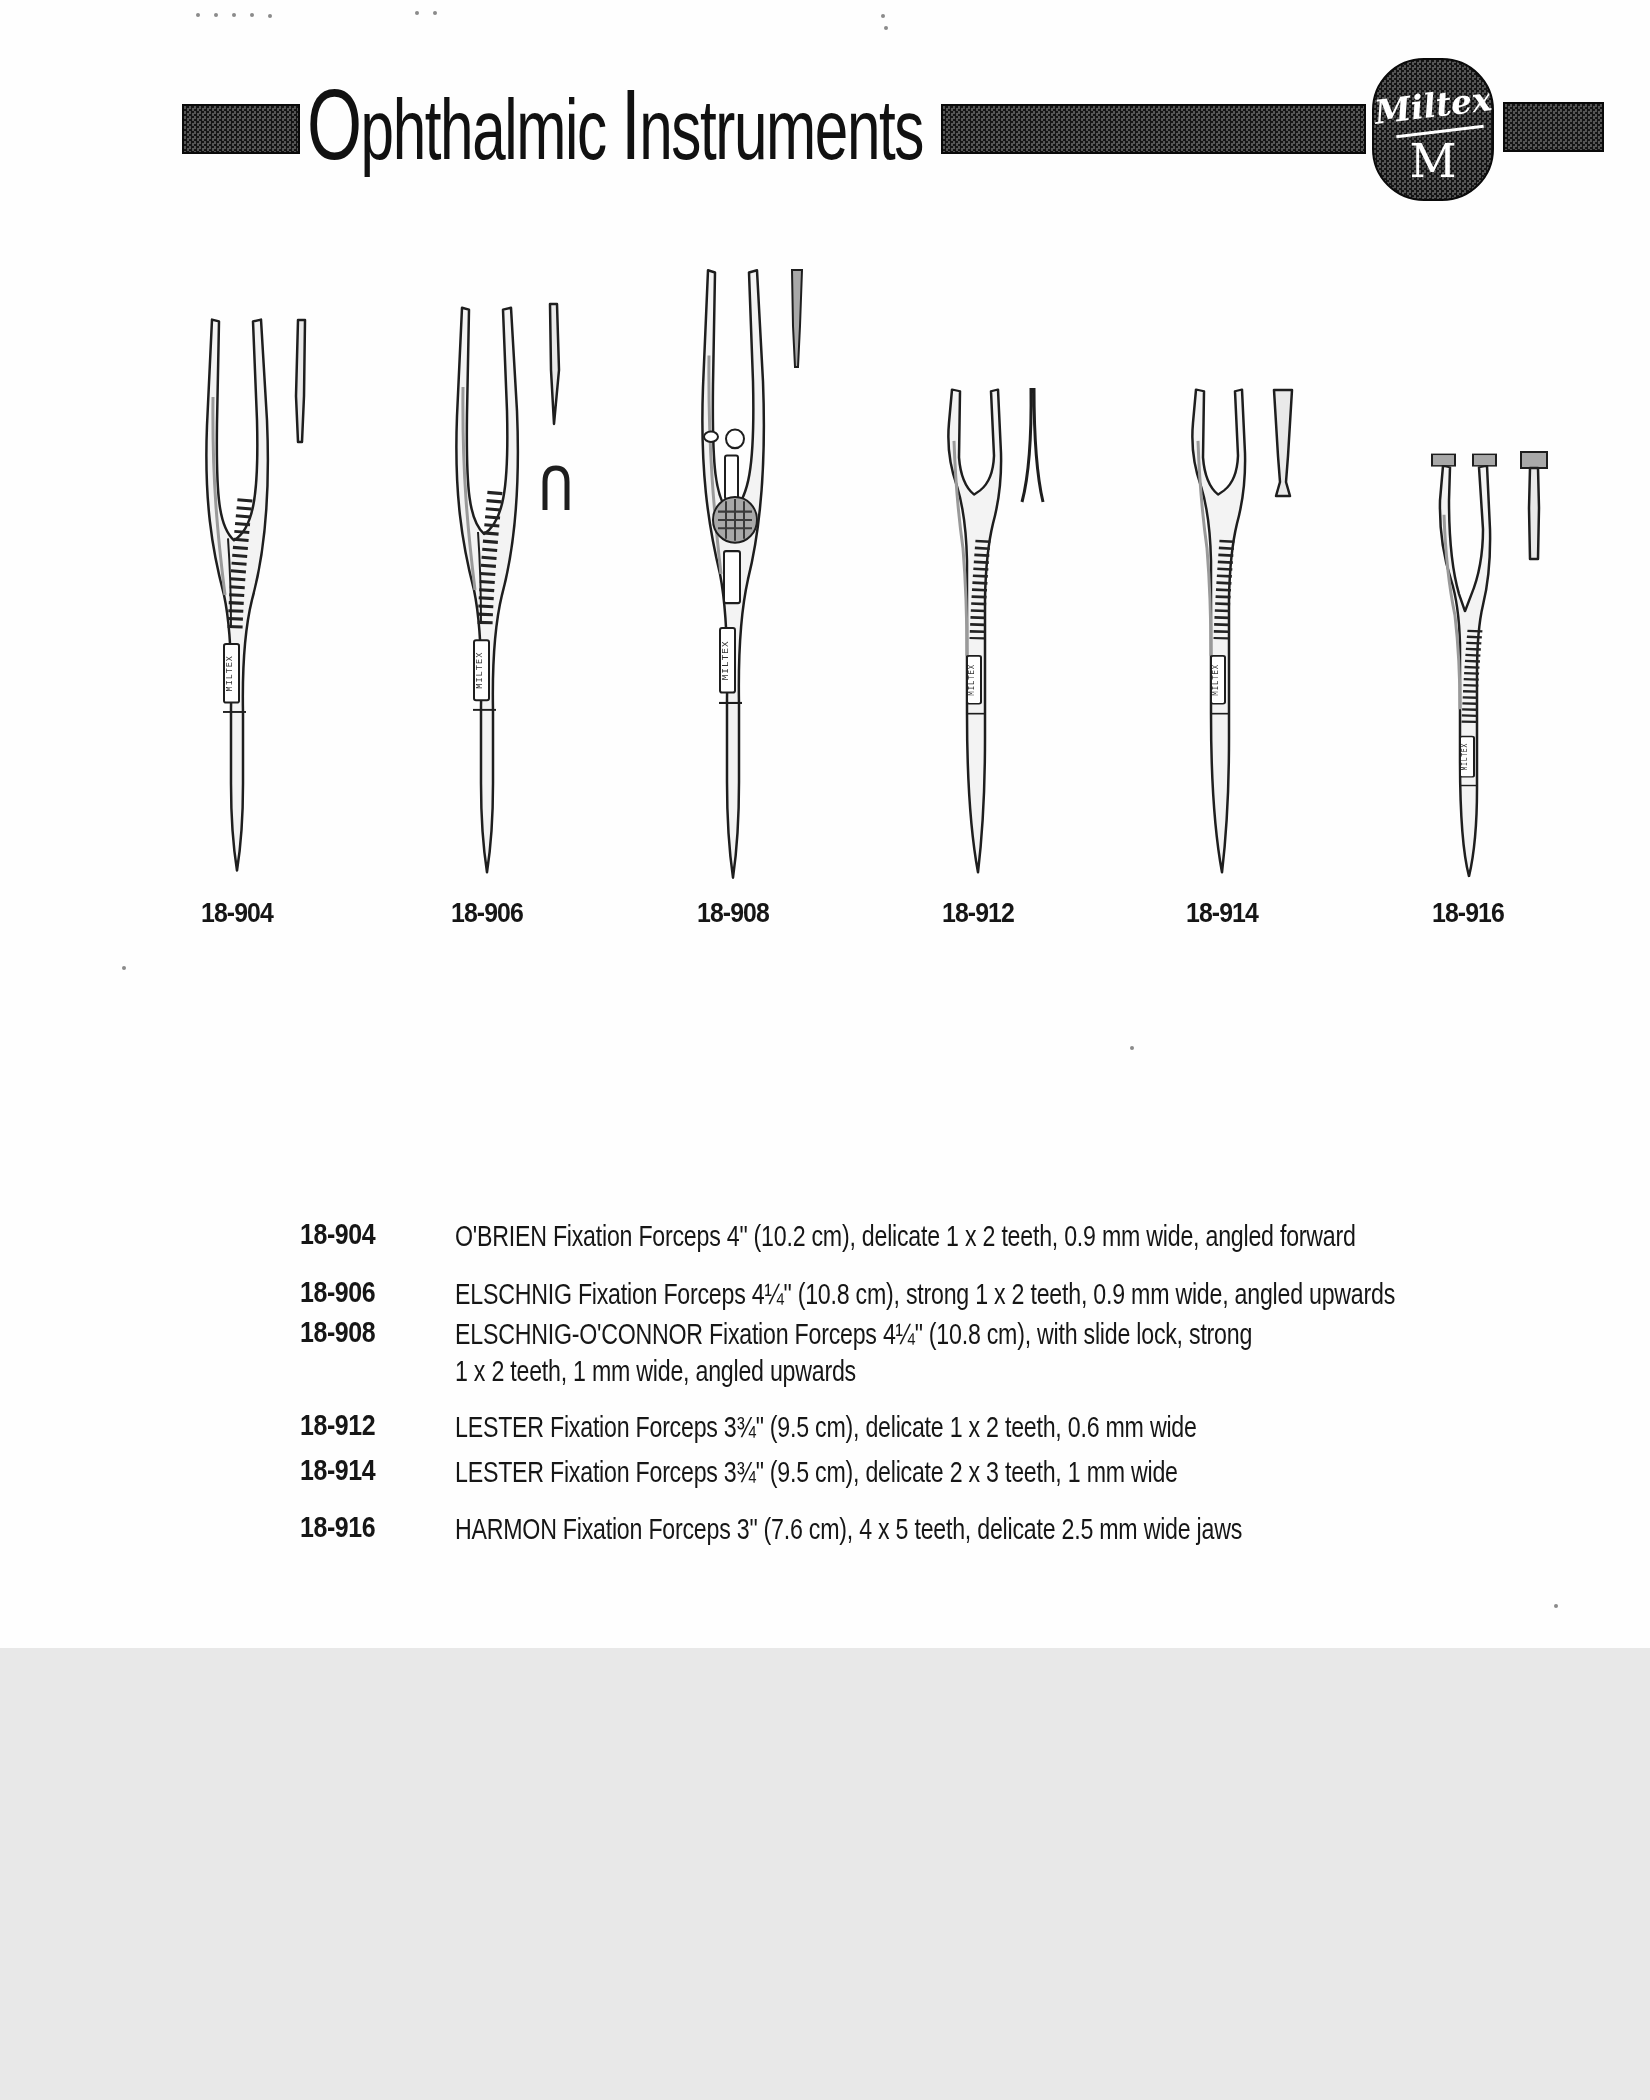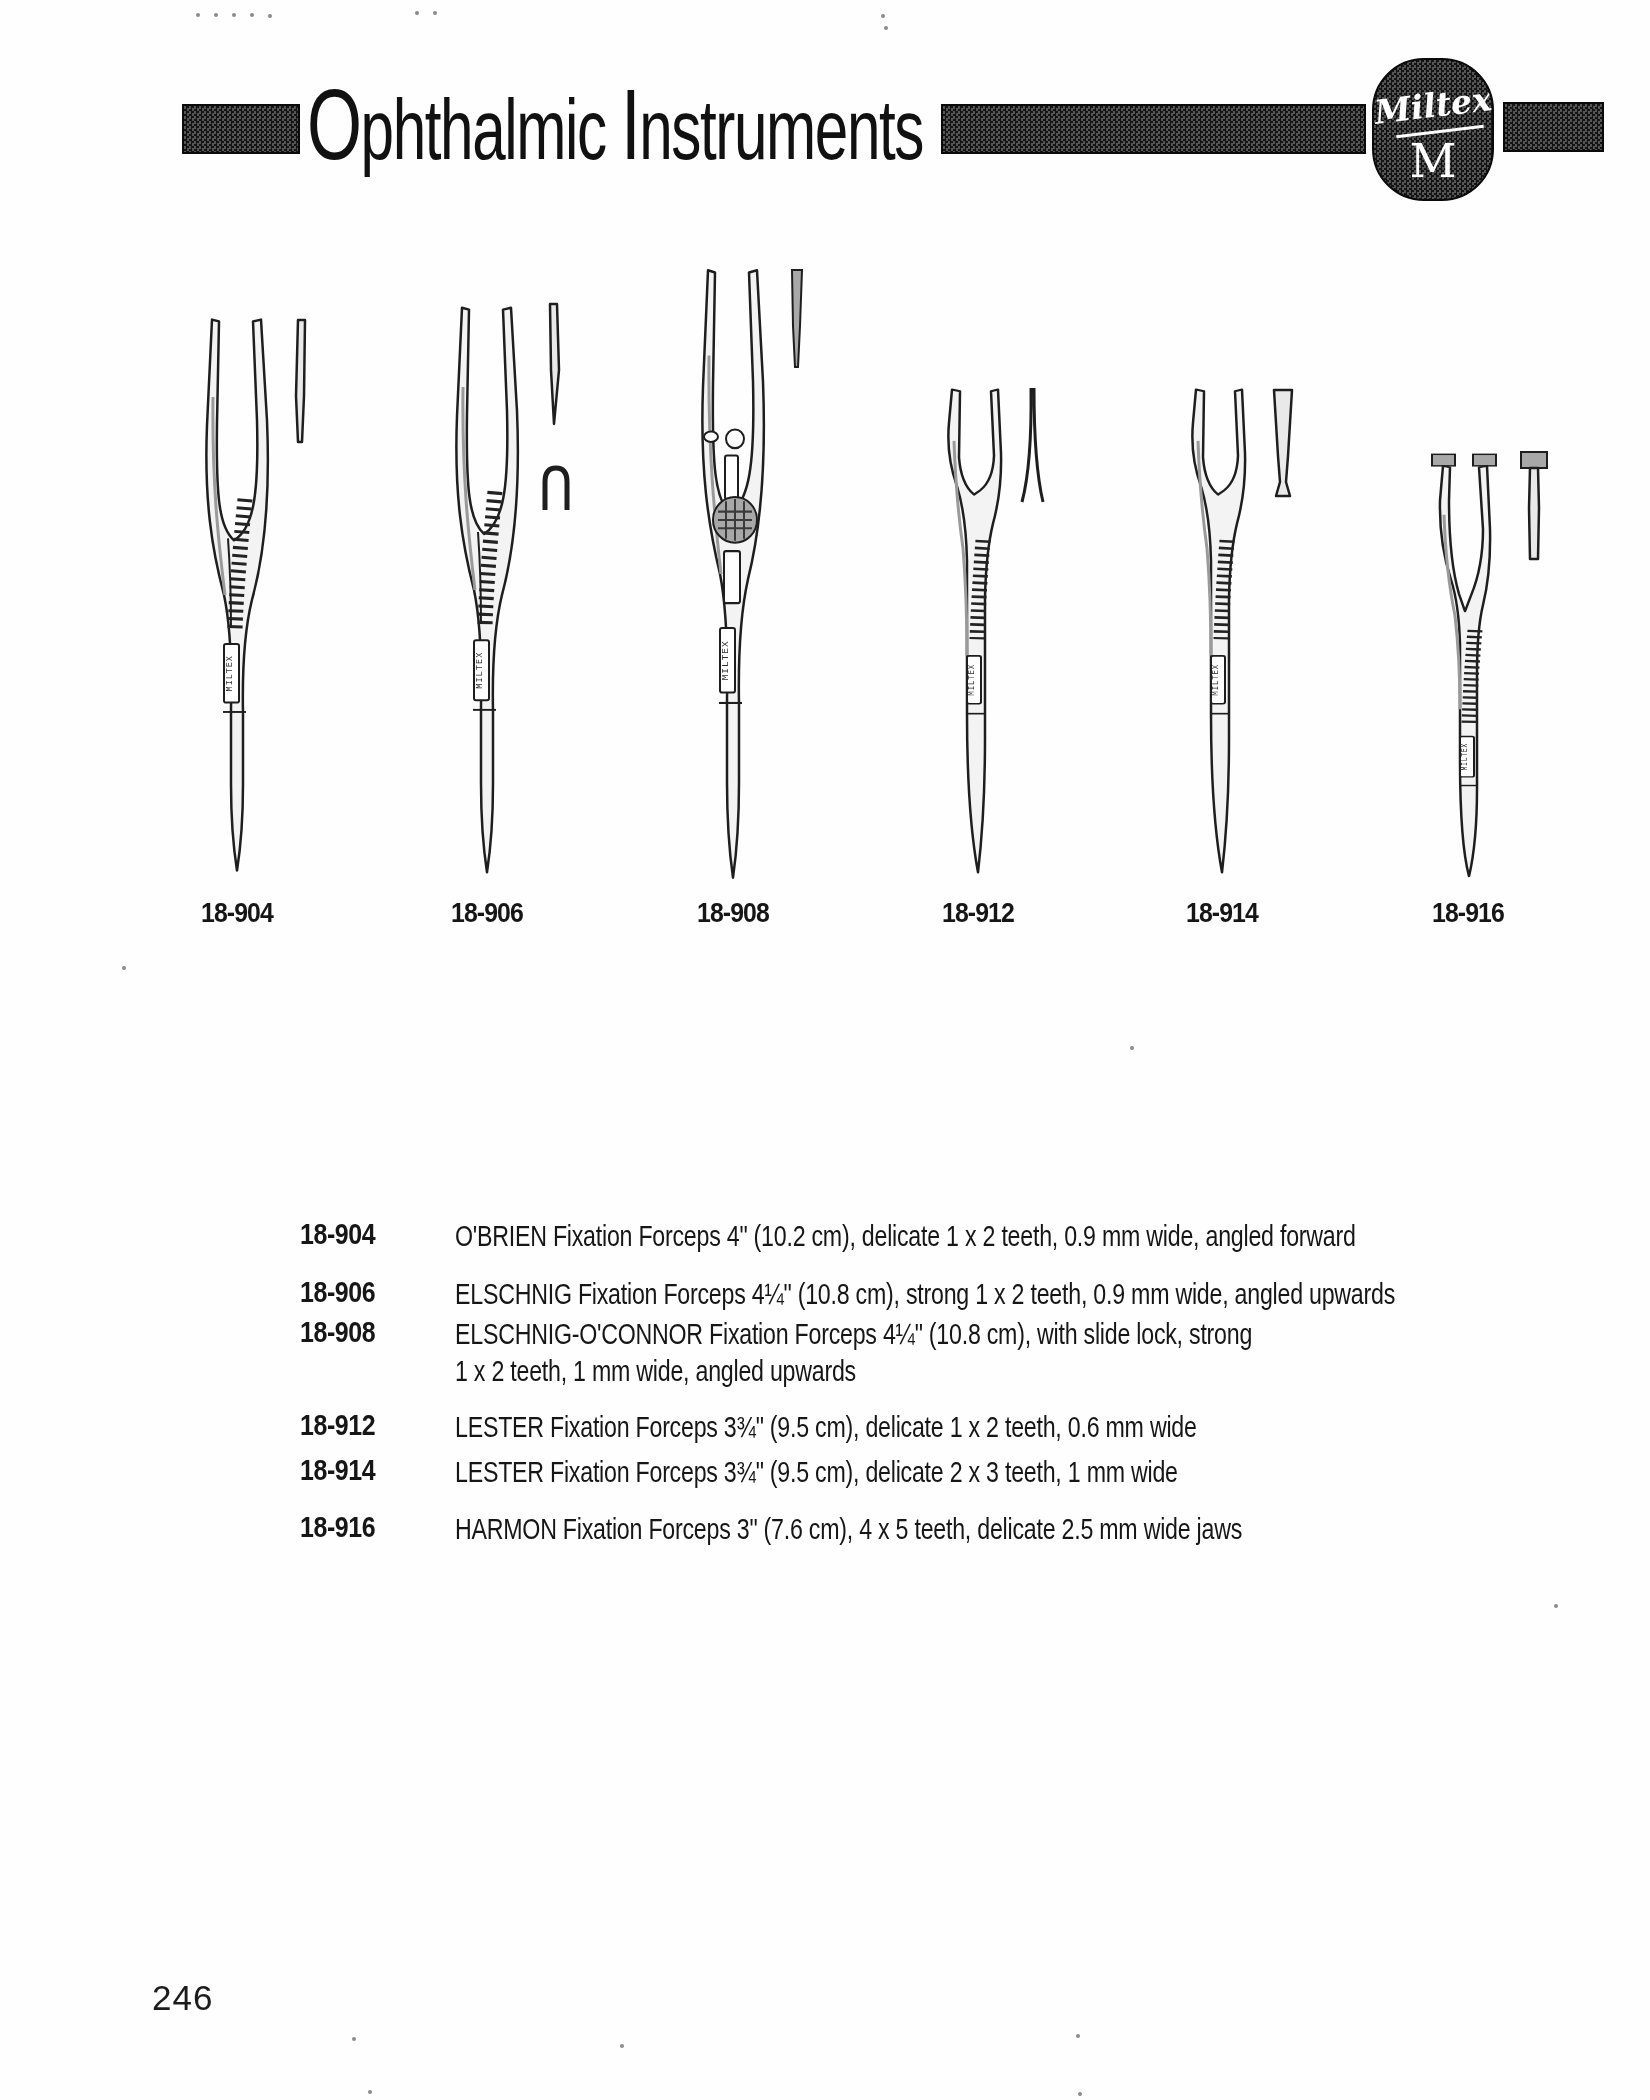--- a/index.html
+++ b/index.html
@@ -1,17 +1,17 @@
 <!DOCTYPE html>
 <html><head>
 <meta charset="utf-8">
 <style>
   html,body{margin:0;padding:0;background:#e8e8e8;}
   .page{
-    position:relative;width:1650px;height:2100px;background:#fefefe;
+    position:relative;width:1650px;height:1648px;background:#fefefe;
     font-family:"Liberation Sans",sans-serif;color:#161616;overflow:hidden;
     margin:0 auto;
   }
   
   .noise{
     background-color:#2e2e2e;
     background-image:repeating-conic-gradient(#141414 0% 25%, #555 0% 50%);
     background-size:5px 5px;
     border:2px solid #0a0a0a;
   }

